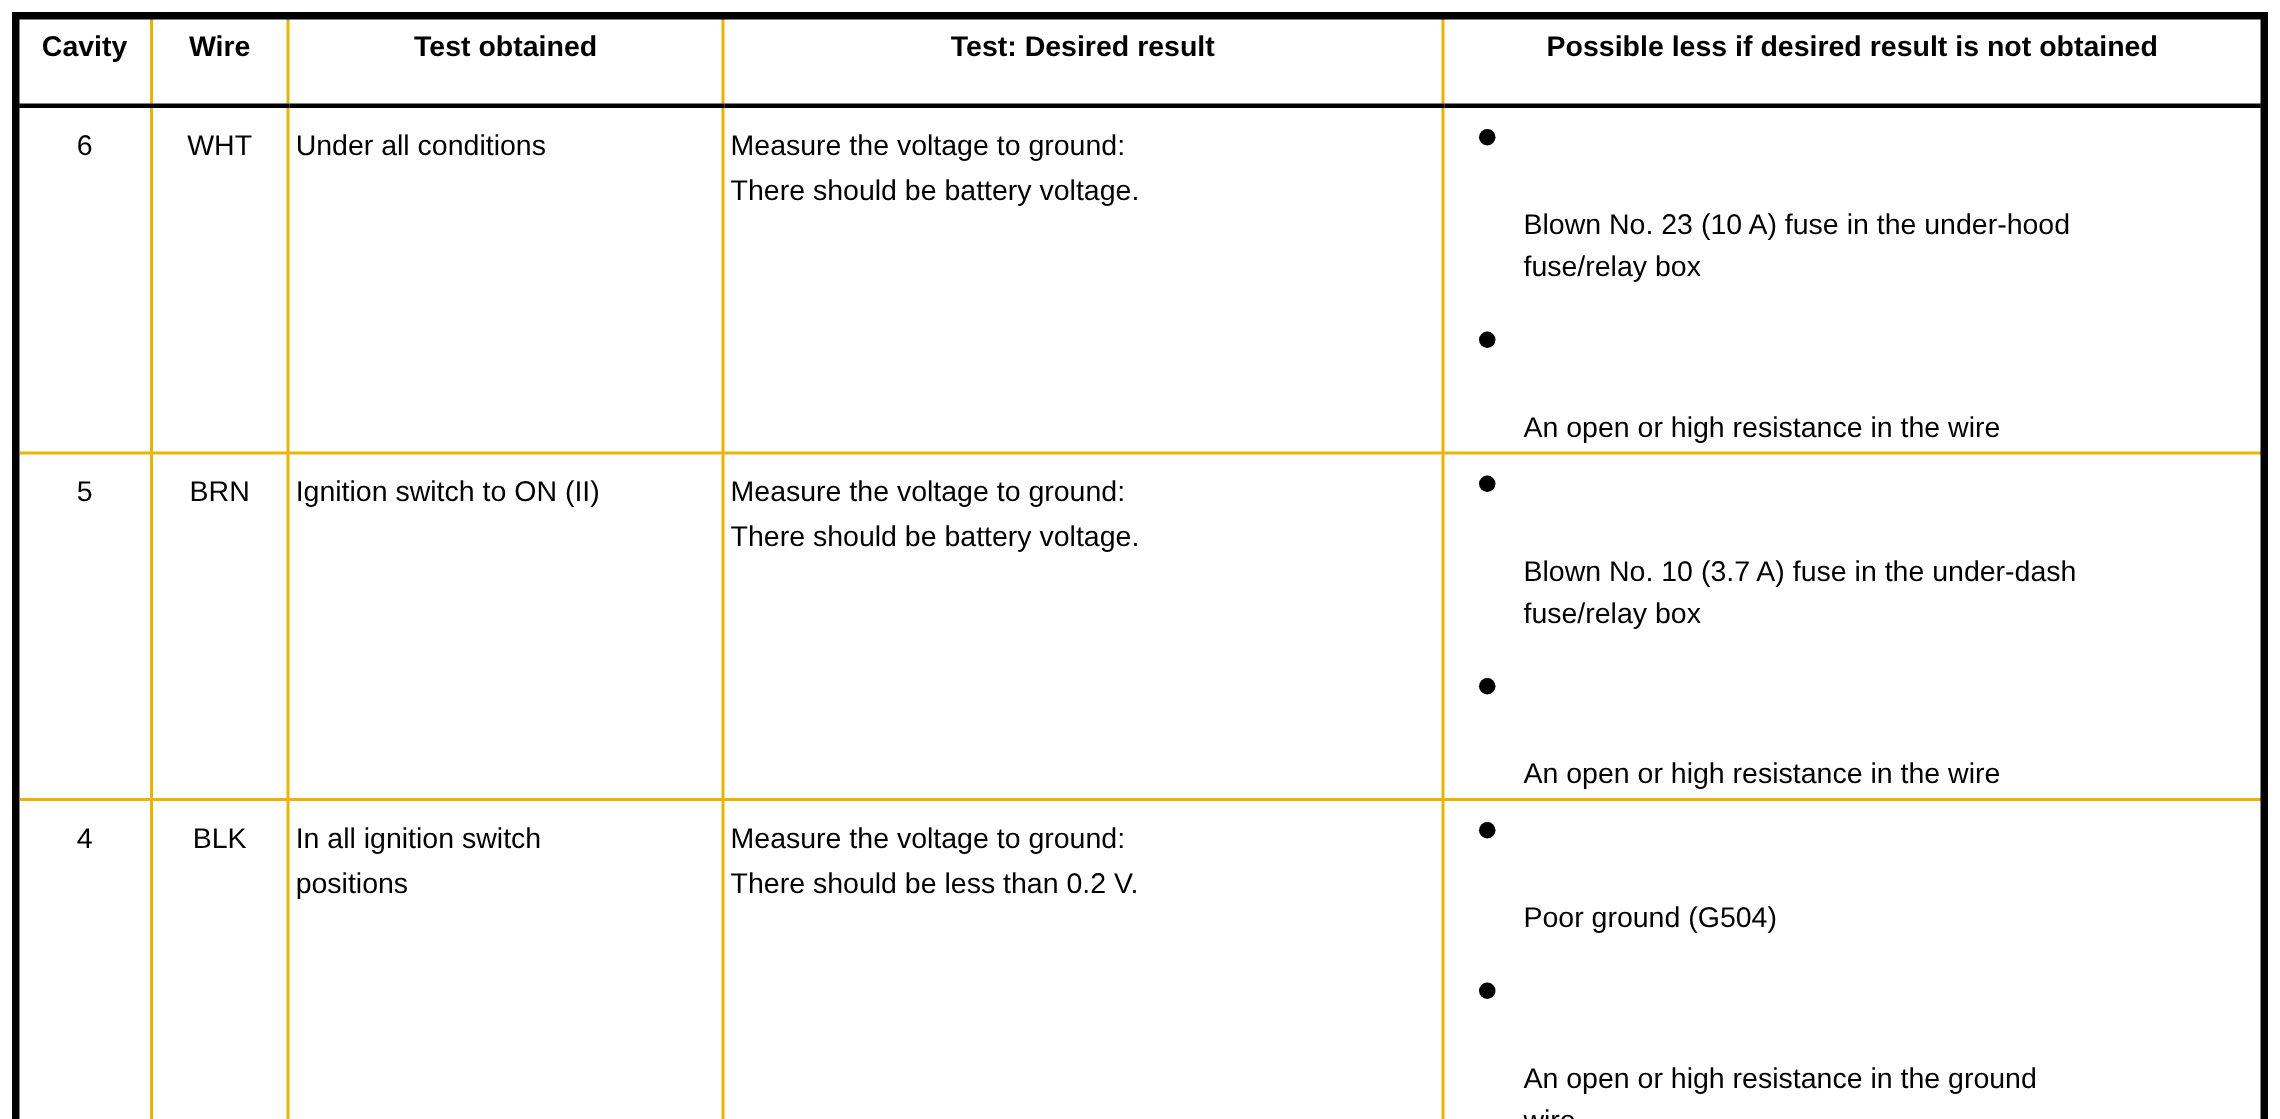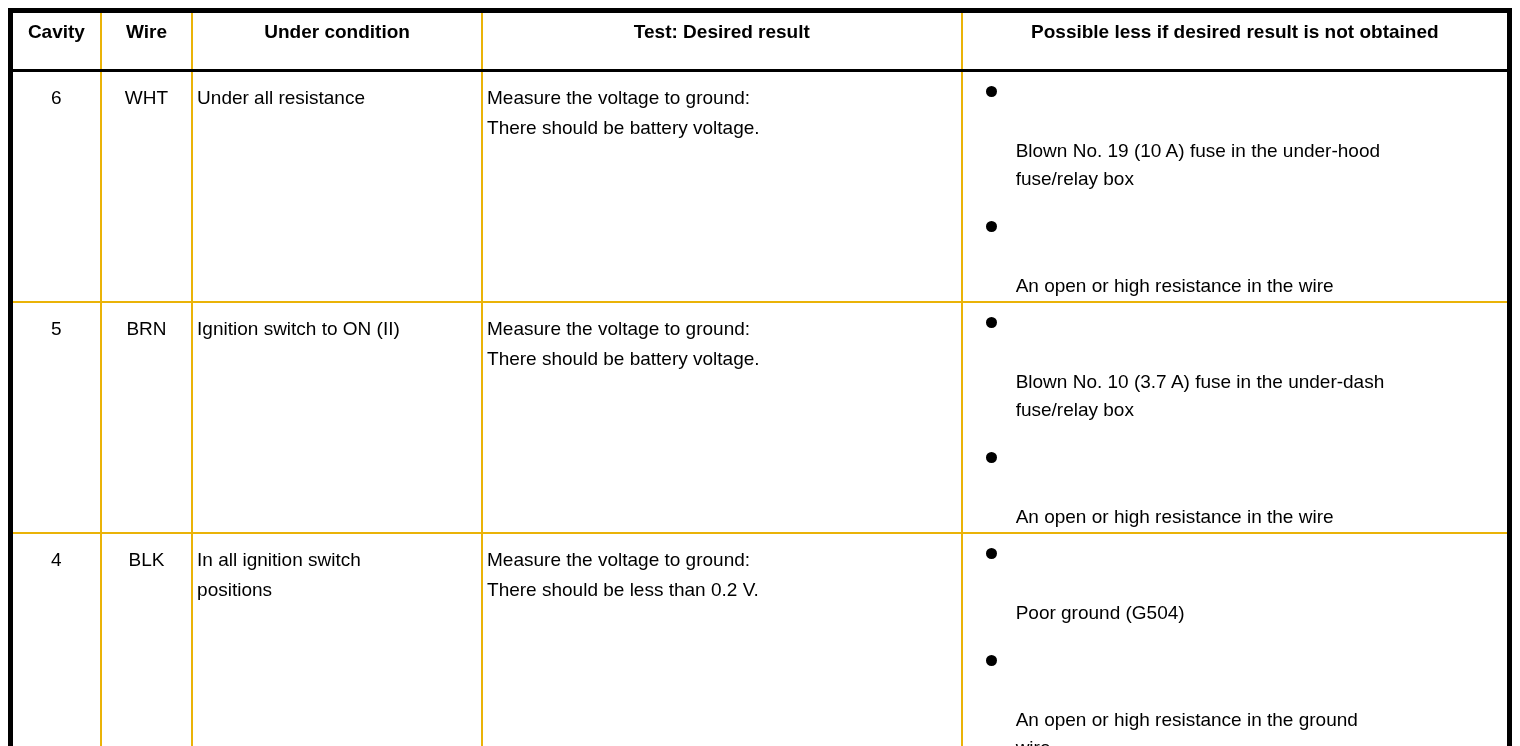--- a/index.html
+++ b/index.html
@@ -84,36 +84,36 @@
       <col class="c-cavity">
       <col class="c-wire">
       <col class="c-cond">
       <col class="c-result">
       <col class="c-cause">
     </colgroup>
     <thead>
       <tr class="hdr">
         <th>Cavity</th>
         <th>Wire</th>
-        <th>Under condition</th>
+        <th>Test obtained</th>
         <th>Test: Desired result</th>
         <th>Possible less if desired result is not obtained</th>
       </tr>
     </thead>
     <tbody>
       <tr class="row-a">
         <td class="center">6</td>
         <td class="center">WHT</td>
-        <td class="txt">Under all resistance</td>
+        <td class="txt">Under all conditions</td>
         <td class="txt">Measure the voltage to ground:
 There should be battery voltage.</td>
         <td class="causes">
           <div class="cause">
             <span class="cause-dot"></span>
-            <div class="cause-text">Blown No. 19 (10 A) fuse in the under-hood
+            <div class="cause-text">Blown No. 23 (10 A) fuse in the under-hood
 fuse/relay box</div>
           </div>
           <div class="cause">
             <span class="cause-dot"></span>
             <div class="cause-text">An open or high resistance in the wire</div>
           </div>
         </td>
       </tr>
       <tr class="row-b">
         <td class="center">5</td>

